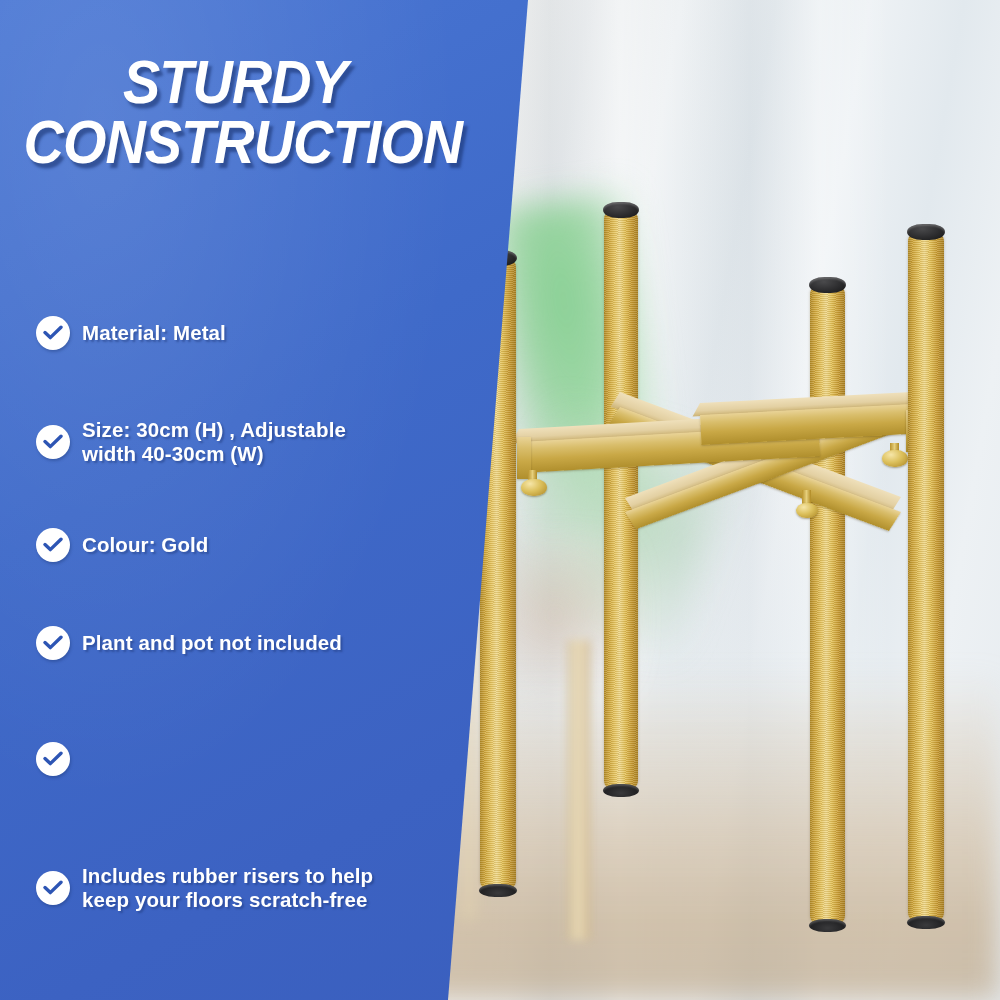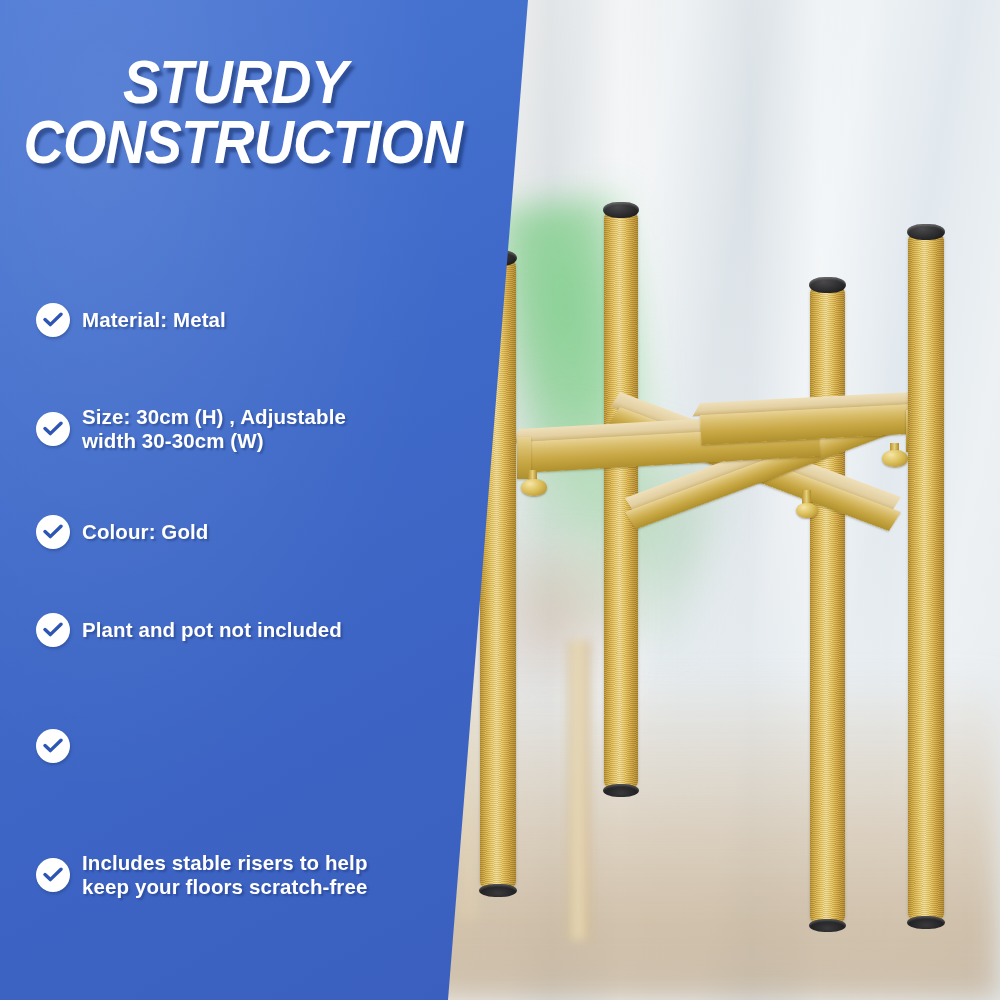--- a/index.html
+++ b/index.html
@@ -142,21 +142,21 @@
     font-weight:bold;font-style:italic;
     font-size:62px;line-height:0.97;
     letter-spacing:-1px;
     transform:scaleX(.90);transform-origin:center top;
     text-shadow:4px 5px 3px rgba(22,46,104,.55);
     text-transform:uppercase;
   }
   #title .l2{display:block;}
 
   
-  #bullets{position:absolute;left:0;top:0;width:470px;height:876px;}
+  #bullets{position:absolute;left:0;top:13px;width:470px;height:876px;}
   .bullet{position:absolute;display:flex;align-items:center;}
   .chk{
     flex:0 0 auto;width:34px;height:34px;border-radius:50%;
     background:#fff;position:relative;
     box-shadow:1px 2px 3px rgba(24,48,106,.35);
   }
   .chk svg{position:absolute;left:7px;top:8px;}
   .btxt{
     margin-left:12px;color:#fff;font-weight:bold;
     font-size:20.5px;line-height:24px;letter-spacing:.1px;
@@ -251,21 +251,21 @@
       <span class="btxt">Material: Metal</span>
     </div>
 
     <div class="bullet" style="left:36px;top:405px;">
       <span class="chk">
         <svg width="20" height="18" viewBox="0 0 20 18">
             <path d="M2 8.6 L7.3 13.6 L18 3.2" fill="none" stroke="#2D55B4" stroke-width="3.4" stroke-linecap="round" stroke-linejoin="round"></path>
           </svg>
       </span>
       <span class="btxt">Size: 30cm (H) , Adjustable
-width 30-30cm (W)</span>
+width 40-30cm (W)</span>
     </div>
 
     <div class="bullet" style="left:36px;top:613px;">
       <span class="chk">
         <svg width="20" height="18" viewBox="0 0 20 18">
             <path d="M2 8.6 L7.3 13.6 L18 3.2" fill="none" stroke="#2D55B4" stroke-width="3.4" stroke-linecap="round" stroke-linejoin="round"></path>
           </svg>
       </span>
       <span class="btxt">Plant and pot not included</span>
     </div>
@@ -286,19 +286,19 @@
           </svg>
       </span>
     </div>
 
     <div class="bullet" style="left:36px;top:851px;">
       <span class="chk">
         <svg width="20" height="18" viewBox="0 0 20 18">
             <path d="M2 8.6 L7.3 13.6 L18 3.2" fill="none" stroke="#2D55B4" stroke-width="3.4" stroke-linecap="round" stroke-linejoin="round"></path>
           </svg>
       </span>
-      <span class="btxt">Includes stable risers to help
+      <span class="btxt">Includes rubber risers to help
 keep your floors scratch-free</span>
     </div>
 
   </div>
 
 </div>
 
 </body></html>

